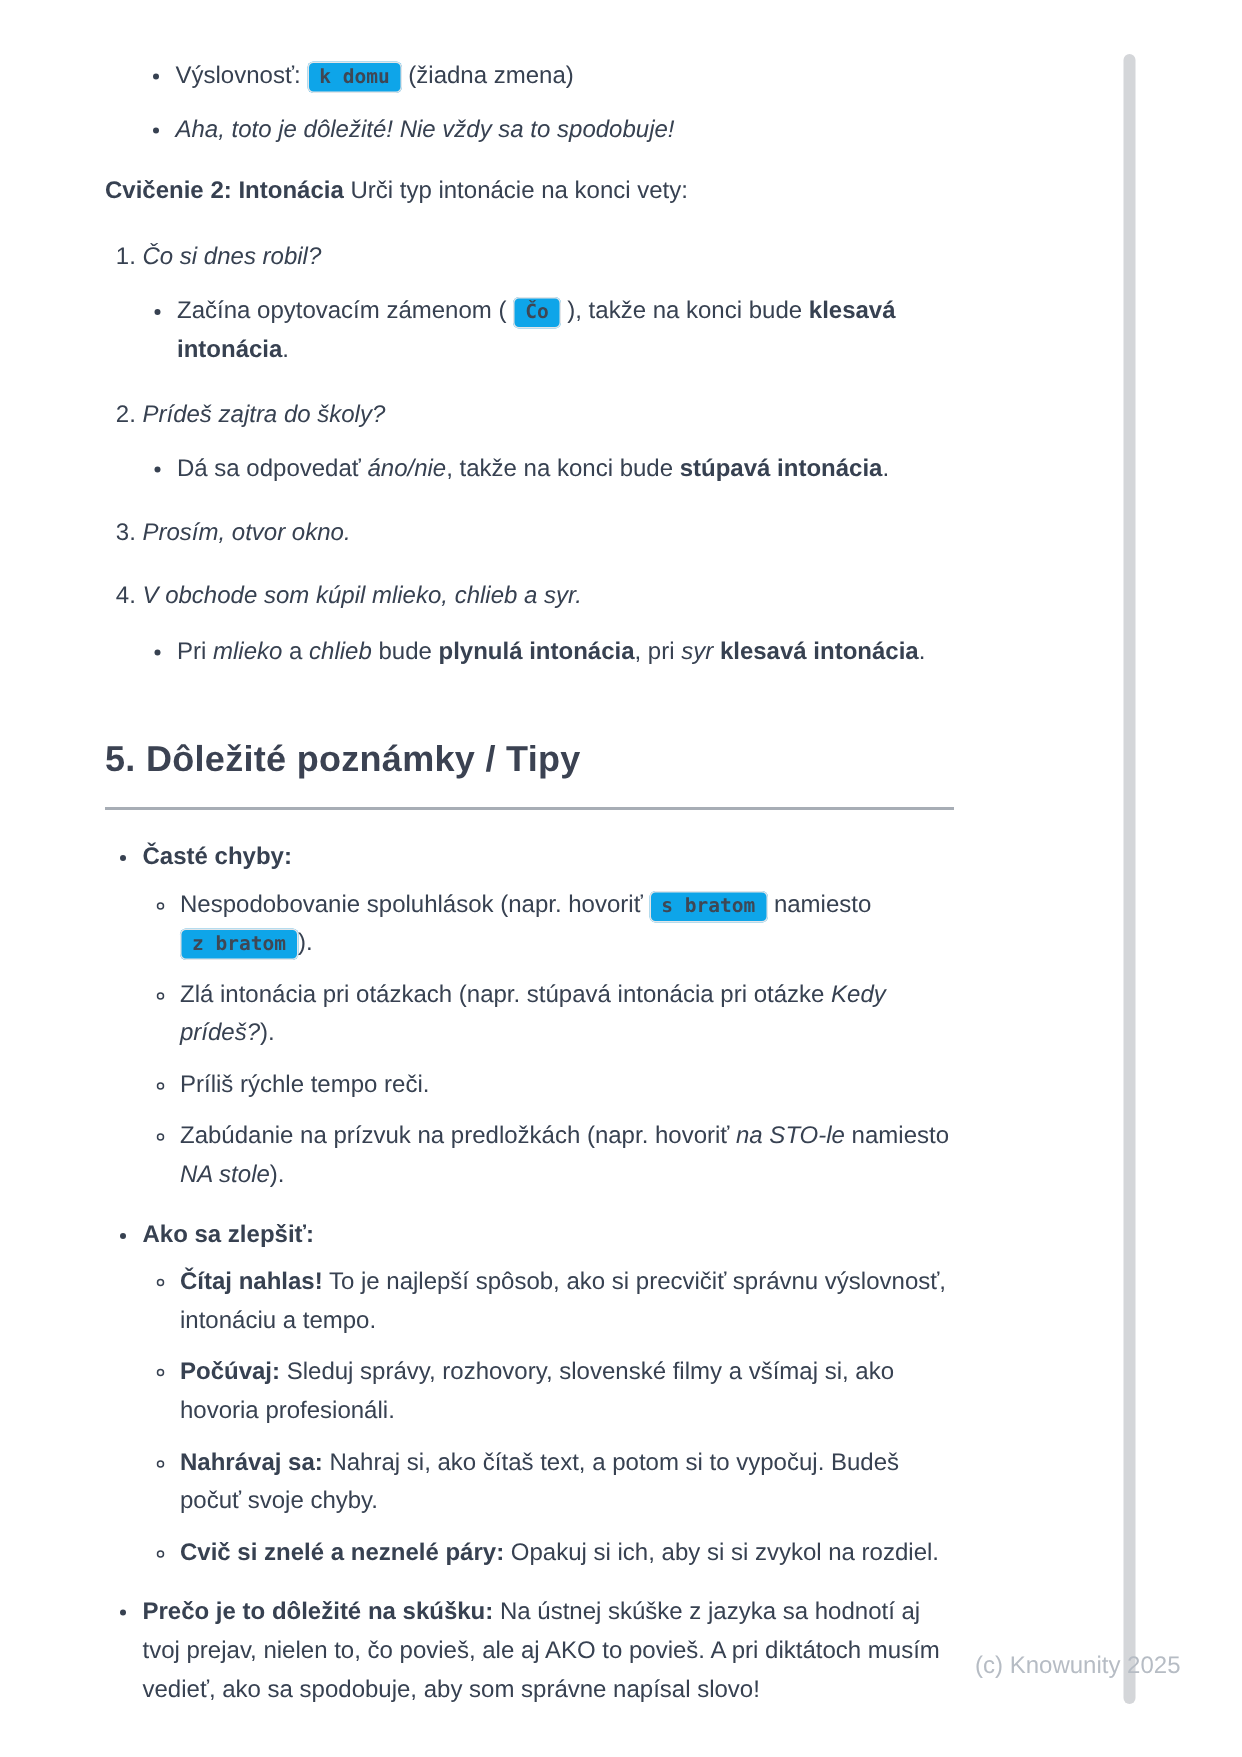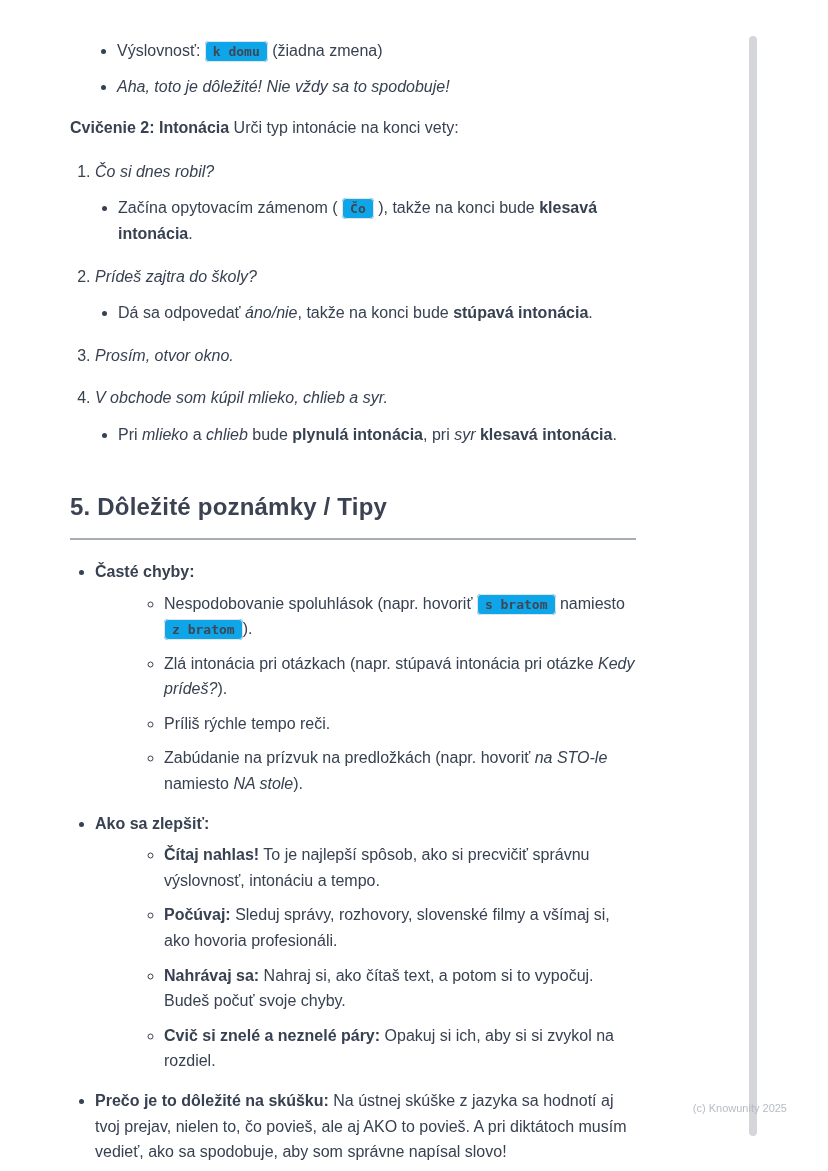--- a/index.html
+++ b/index.html
@@ -20,31 +20,31 @@
   .top-list > li { margin-bottom:10px; }
   .para { margin:16px 0 18px; }
   .num-list { padding-left:25px; }
   .num-list > li { margin-bottom:17px; }
   .answer-list { list-style:disc; padding-left:23px; margin-top:11px; }
   .section-heading { font-size:24px; font-weight:700; color:#3b4252; margin:40px 0 12px; letter-spacing:.2px; }
   .divider { border:none; border-top:2px solid #a7adb5; margin:0 0 19px; }
   .outer-list { list-style:disc; padding-left:25px; }
   .outer-list > li { margin-bottom:14px; }
   .circle-list { list-style:circle; padding-left:25px; margin-top:6px; }
-  .circle-list > li { margin-bottom:9px;margin-left:44px; }
+  .circle-list > li { margin-bottom:9px; }
   .s-plain {}
   .s-b { font-weight:700; }
   .s-i { font-style:italic; }
   .s-code {
     font-family:"DejaVu Sans Mono", monospace;
     font-size:13px; font-weight:700;
     background:#0ea5e9; border:1px solid #e3e5e8; border-radius:4px;
     padding:2px 7px; color:#3f4754; white-space:nowrap;
   }
-  .footer-credit { position:absolute; top:1102px; right:41px; font-size:11px; color:#b6bcc4; z-index:2; }
+  .footer-credit { position:absolute; top:1102px; right:41px; font-size:16px; color:#b6bcc4; z-index:2; }
   .scrollbar { position:absolute; left:749px; top:36px; width:8px; height:1100px; background:#d4d6d9; border-radius:4px; z-index:1; }
 </style>
 </head>
 <body>
 
 <div class="content">
 
   <ul class="top-list">
     <li><span><span class="s-plain">Výslovnosť: </span><span class="s-code">k domu</span><span class="s-plain"> (žiadna zmena)</span></span></li>
     <li><span><span class="s-i">Aha, toto je dôležité! Nie vždy sa to spodobuje!</span></span></li>

